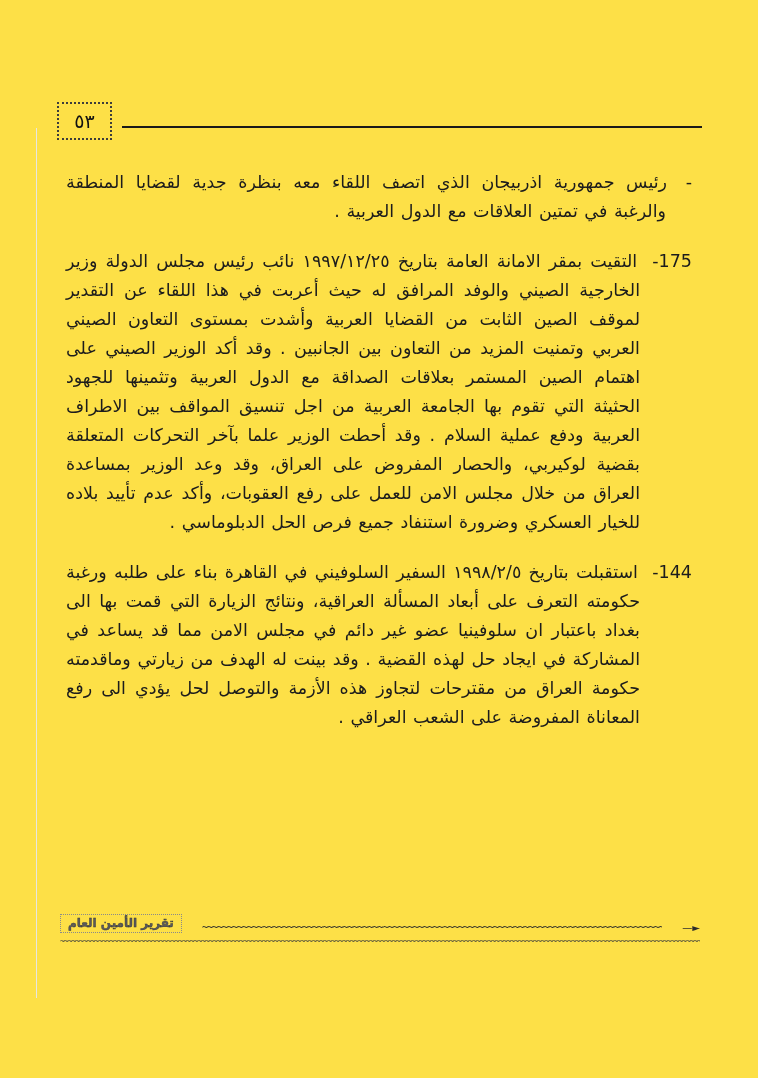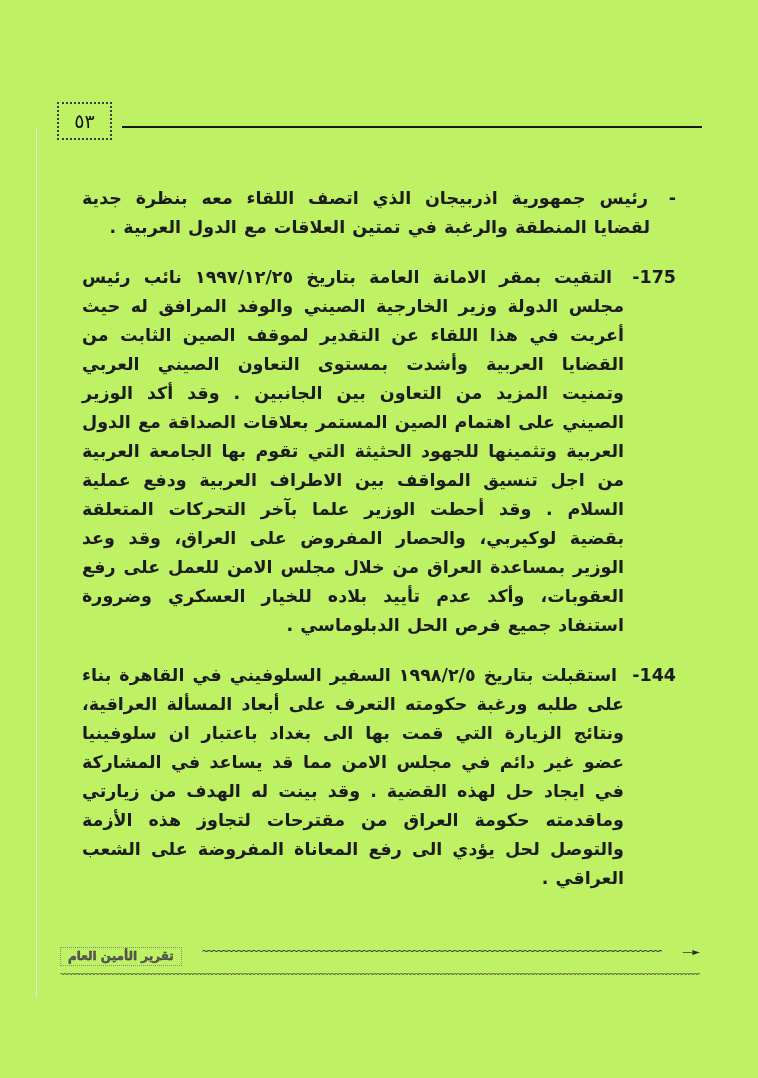--- a/index.html
+++ b/index.html
@@ -4,21 +4,21 @@
 <style>
   * { margin: 0; padding: 0; box-sizing: border-box; }
   html, body { background: #ffffff; }
   body { font-family: "DejaVu Sans", sans-serif; }
 
   .page {
     position: relative;
     width: 758px;
     height: 1078px;
     margin: 0 auto;
-    background: #bef264;
+    background: #fde047;
     color: #1a1a1a;
     overflow: hidden;
   }
 
   
   .scan-edge {
     position: absolute;
     left: 36px; top: 128px;
     width: 1px; height: 870px;
     background: #e7e6e2;
@@ -49,37 +49,36 @@
     top: 168px;
     right: 66px;
     left: 66px;
     direction: rtl;
     text-align: justify;
     font-size: 17.5px;
     line-height: 29px;
     color: #1c1c1c;
     word-spacing: 1px;
   }
-  .para { margin: 16px; font-weight: bold; }
+  .para { margin: 0; }
   .para + .para { margin-top: 21px; }
   .para.dash     { padding-right: 26px; text-indent: -26px; }
   .para.numbered { padding-right: 52px; text-indent: -52px; }
   .marker { margin-left: 7px; white-space: nowrap; }
 
   
   .page-footer {
     position: absolute;
     left: 60px; right: 58px; top: 914px;
   }
   .footer-top {
     direction: ltr;
     display: flex;
-    align-items: flex-start;
+    align-items: flex-end;
     gap: 20px;
-    margin-top: 33px;
   }
   .footer-title-box {
     flex: 0 0 auto;
     direction: rtl;
     font-size: 12px;
     font-weight: bold;
     color: #5a5a5a;
     -webkit-text-stroke: 0.4px #3a3a3a;
     border: 1px dotted #8a8a8a;
     padding: 1px 7px 2px;

